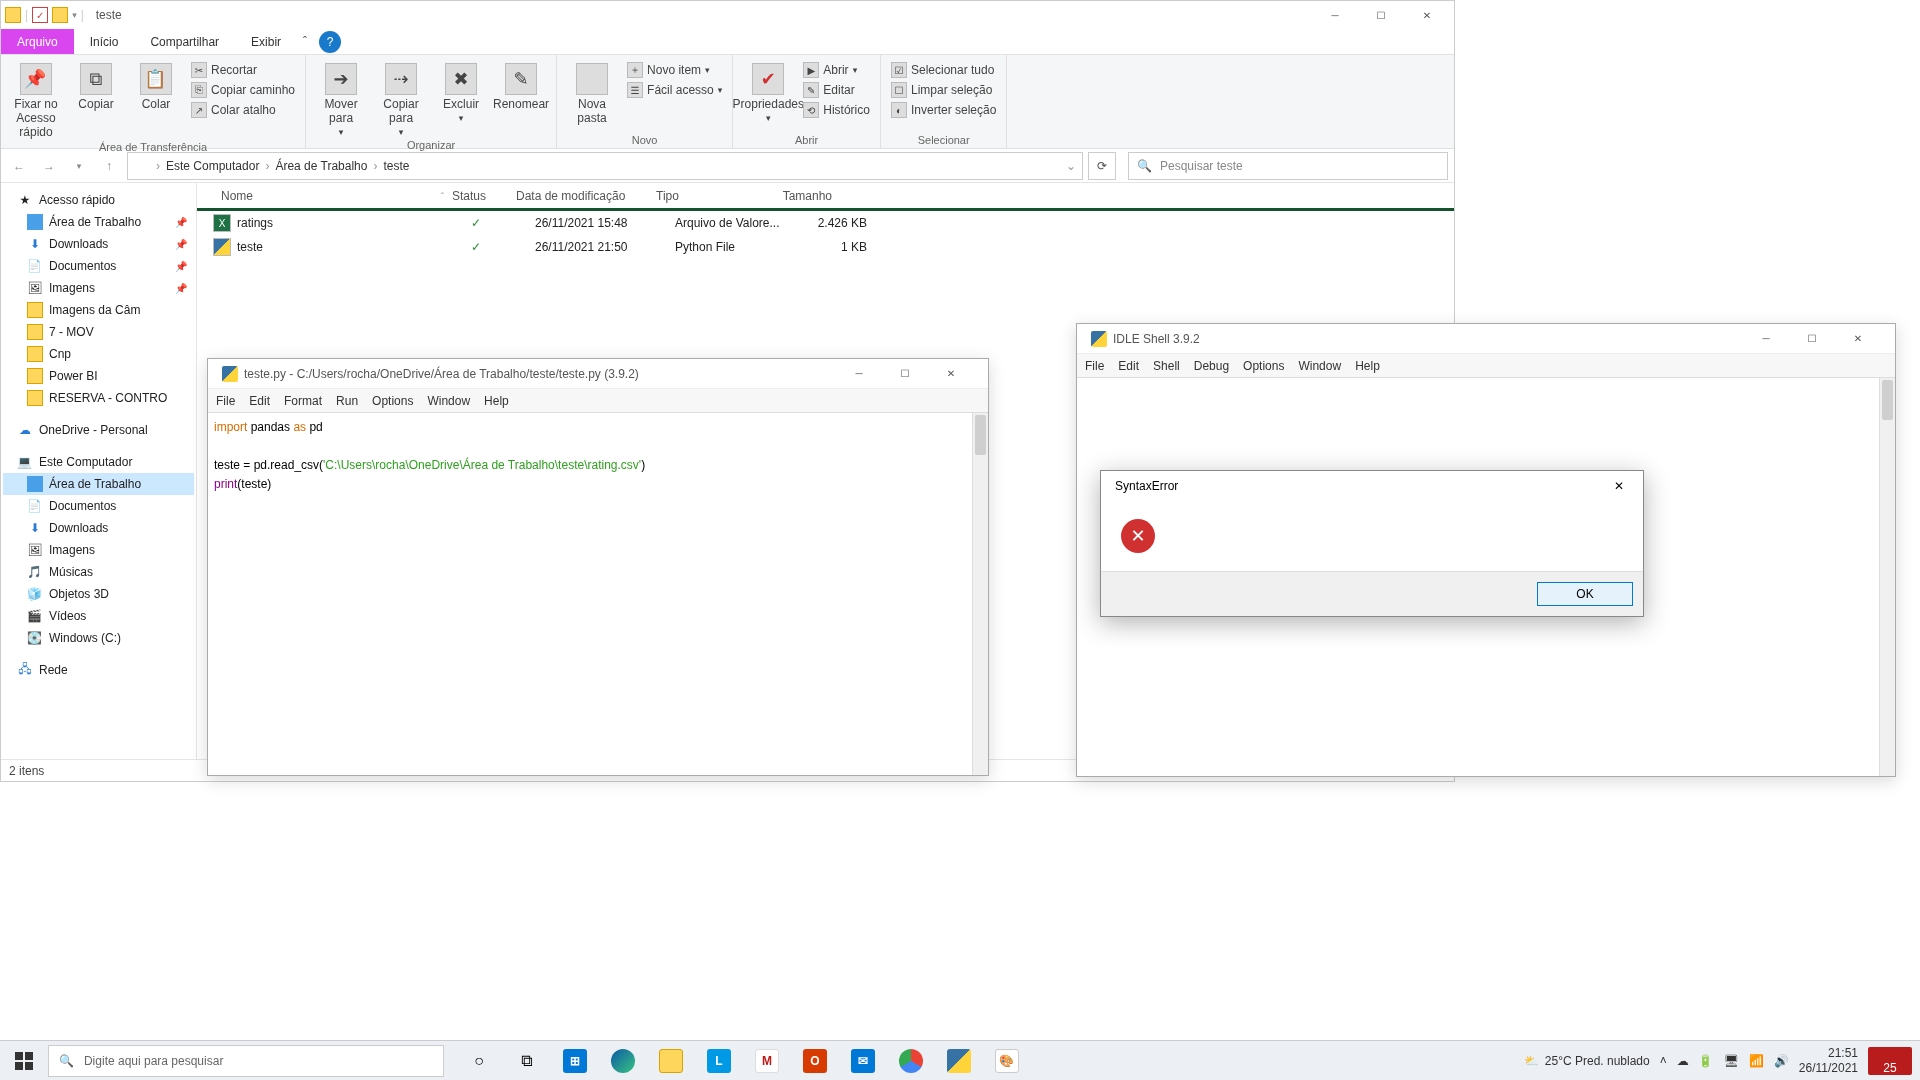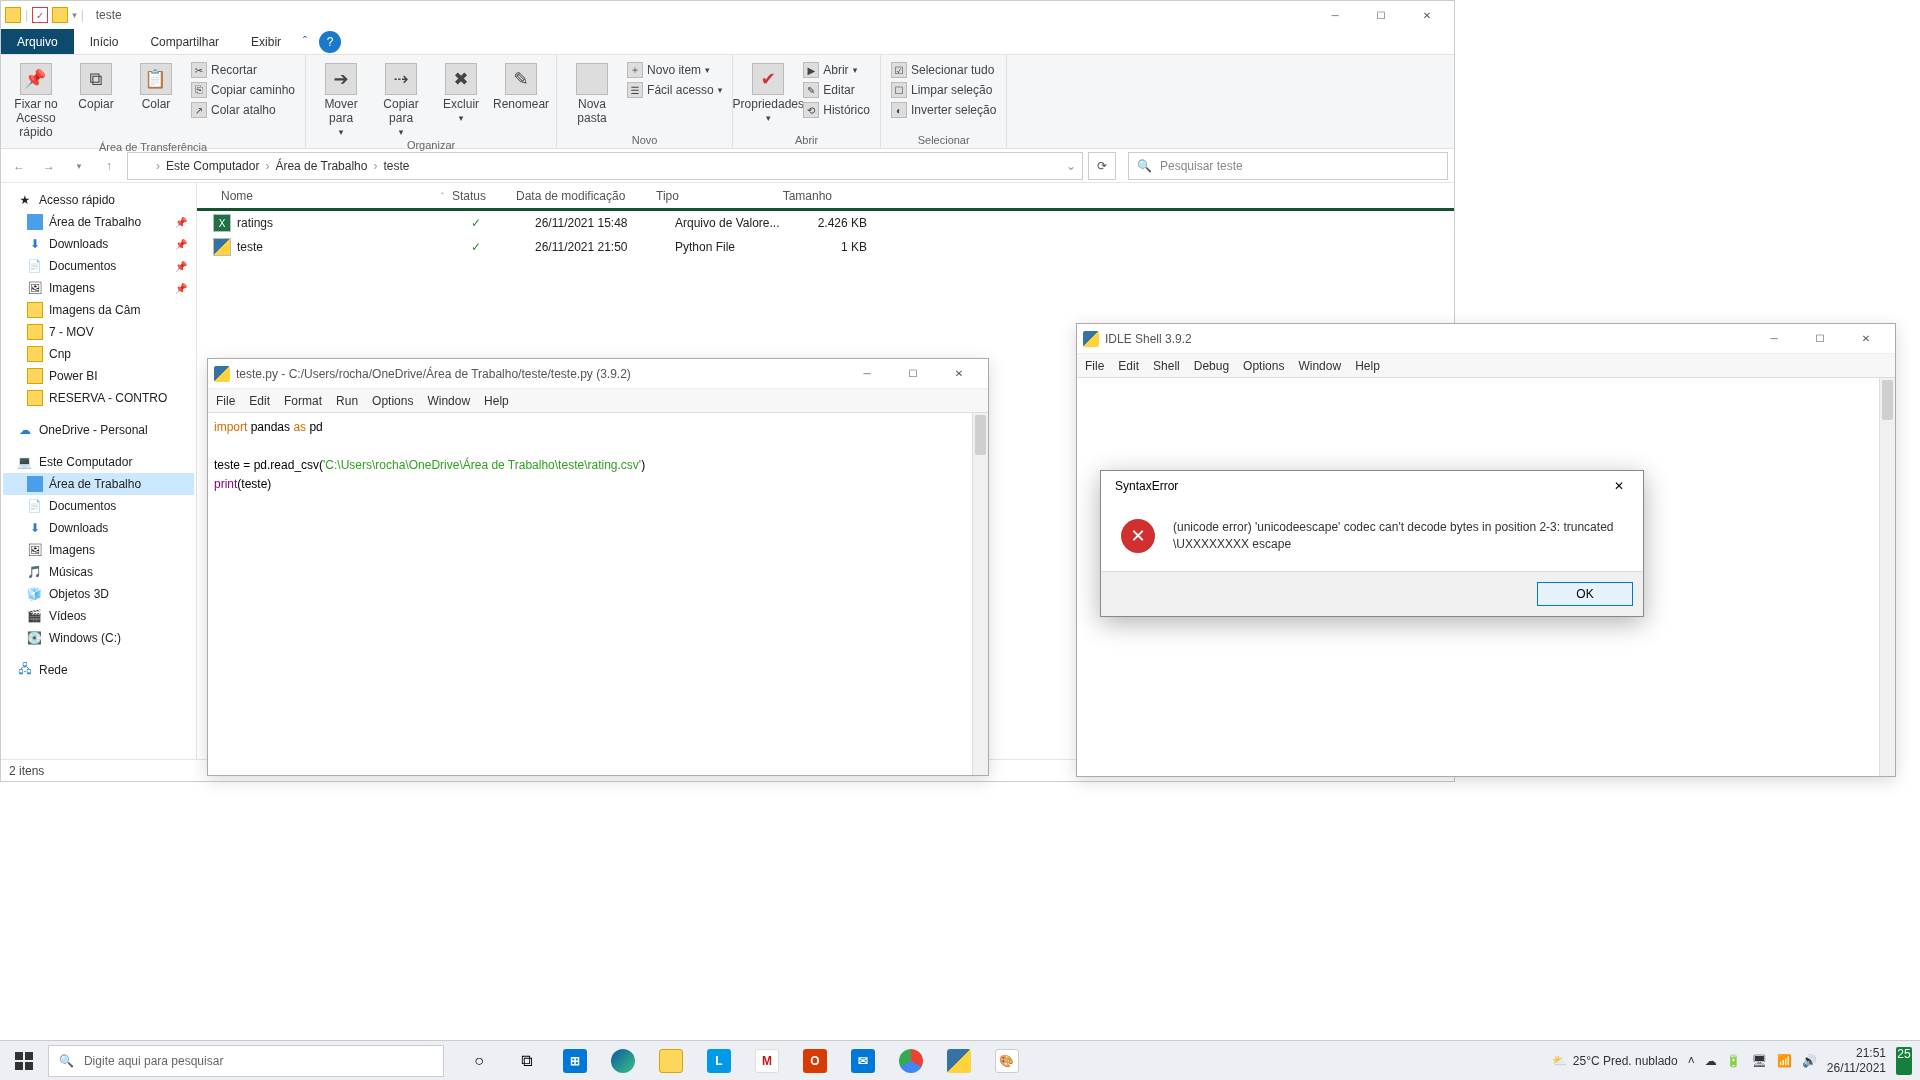--- a/index.html
+++ b/index.html
@@ -10,21 +10,21 @@
 .titlebar { height:28px; background:#fff; display:flex; align-items:center; padding:0 4px; }
 .titlebar .qat { display:flex; align-items:center; gap:4px; margin-right:10px;}
 .titlebar .folder-icon{ width:16px;height:16px;background:#FFD65C;border:1px solid #D9A300;}
 .titlebar .check-icon{ width:16px;height:16px;border:1px solid #d04040;display:flex;align-items:center;justify-content:center;color:#d04040;font-size:10px;}
 .titlebar .title { color:#555; margin-left:2px;}
 .win-controls{ margin-left:auto; display:flex;}
 .win-btn{ width:46px; height:28px; display:flex; align-items:center; justify-content:center; color:#555; font-size:10px;}
 
 .tabbar{ height:26px; background:#fff; display:flex; align-items:stretch; border-bottom:1px solid #e1e1e1;}
 .tab{ padding:0 16px; display:flex; align-items:center; color:#333; cursor:pointer;}
-.tab.active{ background:#0c4a6e; color:#fff;}
+.tab.active{ background:#d946ef; color:#fff;}
 .tabbar .help-icon{ margin-left:auto; width:22px; height:22px; border-radius:50%; background:#1979CA; color:#fff; display:flex; align-items:center; justify-content:center; margin:2px 6px;}
 .tabbar .chev{ padding:0 6px; display:flex; align-items:center; color:#555;}
 
 .ribbon{ height:94px; background:#f5f6f7; border-bottom:1px solid #e1e1e1; display:flex; }
 .rgroup{ border-right:1px solid #e1e1e1; padding:4px 8px 2px 8px; display:flex; flex-direction:column; }
 .rgroup .btns{ flex:1; display:flex; align-items:flex-start; gap:6px;}
 .rgroup .lbl{ text-align:center; color:#666; font-size:11px; padding-top:2px;}
 .bigbtn{ width:54px; display:flex; flex-direction:column; align-items:center; gap:2px; color:#444; text-align:center; font-size:11px; padding-top:4px;}
 .bigbtn .ico{ width:32px;height:32px; background:#ddd; border:1px solid #bbb; display:flex;align-items:center;justify-content:center; font-size:18px;}
 .smallbtns{ display:flex; flex-direction:column; gap:2px; padding-top:2px;}
@@ -53,21 +53,21 @@
 .col{ padding:0 8px;}
 .col.nome{width:240px;} .col.status{width:64px;} .col.mod{width:140px;} .col.tipo{width:112px;} .col.tam{width:80px;text-align:right;}
 .frow{ display:flex; align-items:center; height:24px; padding-left:16px; color:#222;}
 .frow .ic{width:18px;height:18px;margin-right:6px;background:#eee;border:1px solid #bbb;display:flex;align-items:center;justify-content:center;font-size:10px;}
 .frow .nome{width:234px;} .frow .status{width:64px;color:#2e8b3d;} .frow .mod{width:140px;} .frow .tipo{width:112px;} .frow .tam{width:80px;text-align:right;}
 
 .statusbar{ height:22px; border-top:1px solid #e5e5e5; display:flex; align-items:center; padding:0 8px; color:#444; font-size:11px;}
 
 
 .idle-editor{ position:absolute; left:207px; top:358px; width:782px; height:418px; background:#fff; border:1px solid #aaa; box-shadow:0 4px 16px rgba(0,0,0,.15);}
-.idle-title{ height:30px; background:#fff; display:flex; align-items:center; padding:0 6px; gap:6px; color:#555; border-bottom:1px solid #eee;}
+.idle-title{ height:30px; background:#fff; display:flex; align-items:center; padding:0 14px; gap:6px; color:#555; border-bottom:1px solid #eee;}
 .idle-title .pyico{width:16px;height:16px;background:linear-gradient(135deg,#3672A4 50%,#FFD43B 50%);border-radius:2px;}
 .idle-title .win-controls{margin-left:auto;}
 .idle-menu{ height:24px; display:flex; align-items:center; gap:14px; padding:0 8px; color:#333; background:#f7f7f7; border-bottom:1px solid #ddd;}
 .code{ font-family:Consolas,monospace; font-size:14px; padding:4px 6px; white-space:pre; line-height:1.35; position:relative; height:calc(100% - 54px); overflow:hidden;}
 .code .kw{color:#D96C00;} .code .str{color:#2FA01F;} .code .fn{color:#8B008B;}
 .vscroll{position:absolute;right:0;top:54px;bottom:0;width:16px;background:#f0f0f0;border-left:1px solid #ddd;}
 .vscroll .thumb{position:absolute;left:2px;right:2px;top:2px;height:40px;background:#cfcfcf;border-radius:2px;}
 
 
 .idle-shell{ position:absolute; left:1076px; top:323px; width:820px; height:454px; background:#fff; border:1px solid #aaa; box-shadow:0 4px 16px rgba(0,0,0,.15);}
@@ -89,21 +89,21 @@
 .start{ width:48px; height:40px; display:flex; align-items:center; justify-content:center;}
 .start .winlogo{ width:18px; height:18px; display:grid; grid-template-columns:1fr 1fr; grid-template-rows:1fr 1fr; gap:2px;}
 .start .winlogo span{background:#333;}
 .searchbox{ width:396px; height:32px; background:#fff; border:1px solid #ccc; display:flex; align-items:center; padding:0 10px; gap:10px; color:#666; font-size:14px;}
 .tb-icons{ display:flex; align-items:center; margin-left:12px; gap:2px;}
 .tb-btn{ width:46px; height:40px; display:flex; align-items:center; justify-content:center; font-size:16px;}
 .tb-btn .sq{width:24px;height:24px;border-radius:3px;display:flex;align-items:center;justify-content:center;color:#fff;font-size:12px;font-weight:bold;}
 .tray{ margin-left:auto; display:flex; align-items:center; gap:10px; padding-right:8px; color:#333; font-size:12px;}
 .weather{ display:flex; align-items:center; gap:6px;}
 .clock{ text-align:right; line-height:1.2;}
-.notif{ width:16px; height:28px; background:#15803d; color:#fff; display:flex; align-items:flex-start; justify-content:center; border-radius:2px; font-size:10px;}
+.notif{ width:44px; height:28px; background:#b91c1c; color:#fff; display:flex; align-items:flex-end; justify-content:center; border-radius:2px; font-size:10px;}
 
 
 .ic-folder{background:#FFD65C;border:1px solid #D9A300;}
 .ic-blue{background:#4aa0e8;}
 </style>
 </head>
 <body>
 
 <div class="explorer">
   <div class="titlebar">
@@ -458,21 +458,20 @@
 </div>
 
 <div class="dialog">
   <div class="dlg-title">
     <span class="pyico"></span>
     <span>SyntaxError</span>
     <div class="dlg-close">✕</div>
   </div>
   <div class="dlg-body">
     <div class="err-icon">✕</div>
-    <div class="dlg-msg">(unicode error) 'unicodeescape' codec can't decode bytes in position 2-3: truncated \UXXXXXXXX escape</div>
   </div>
   <div class="dlg-foot">
     <button>OK</button>
   </div>
 </div>
 
 <div class="taskbar">
   <div class="start">
       <div class="winlogo">
         <span></span>

